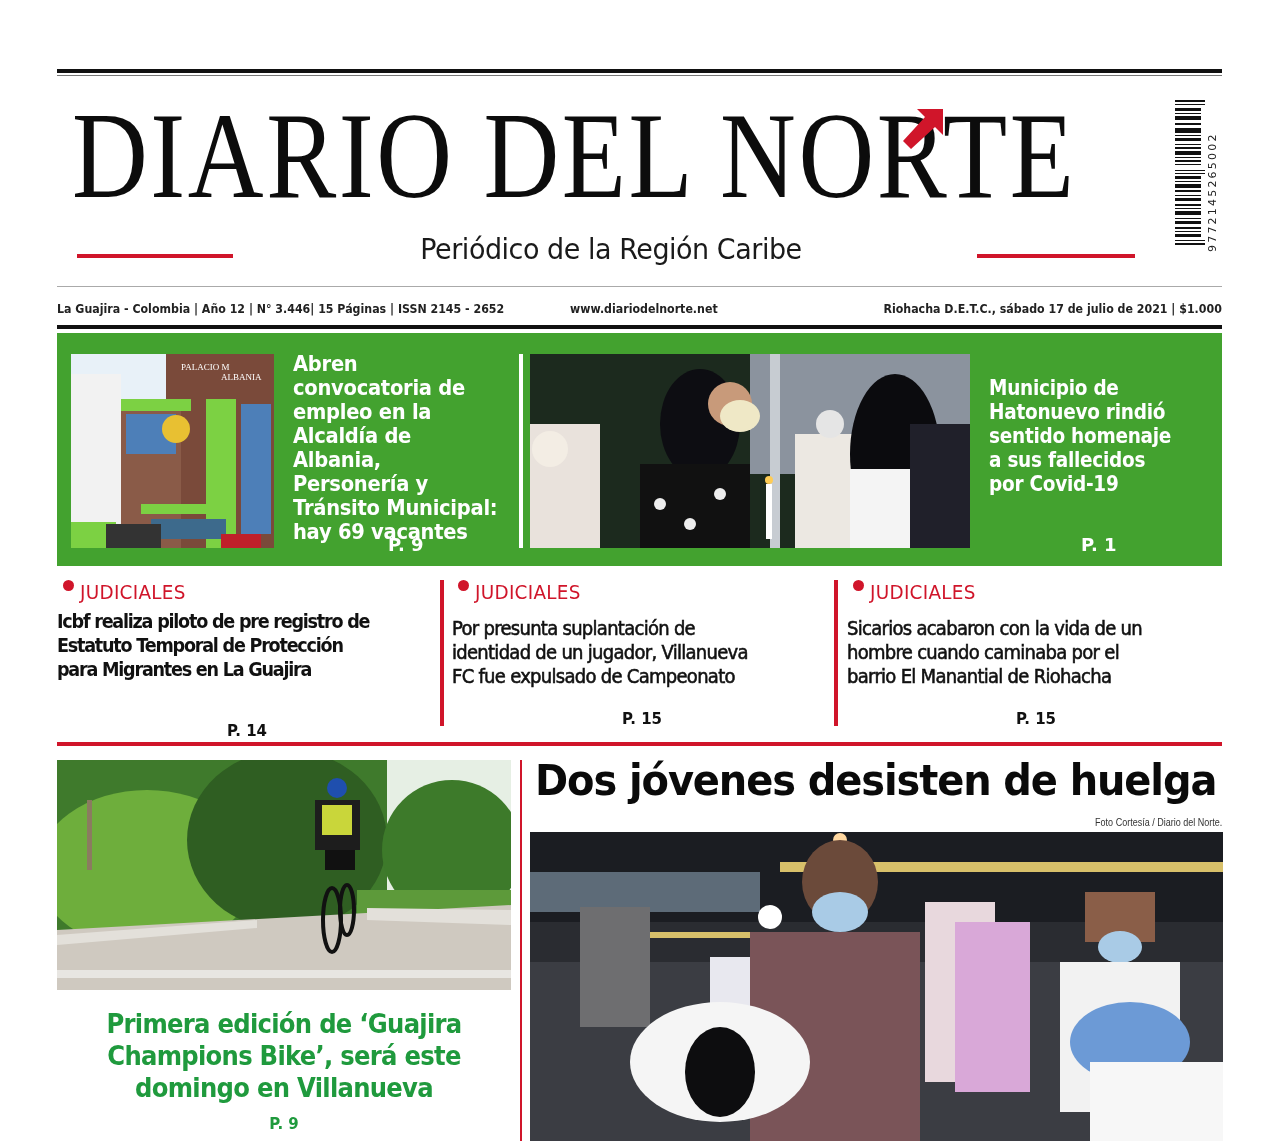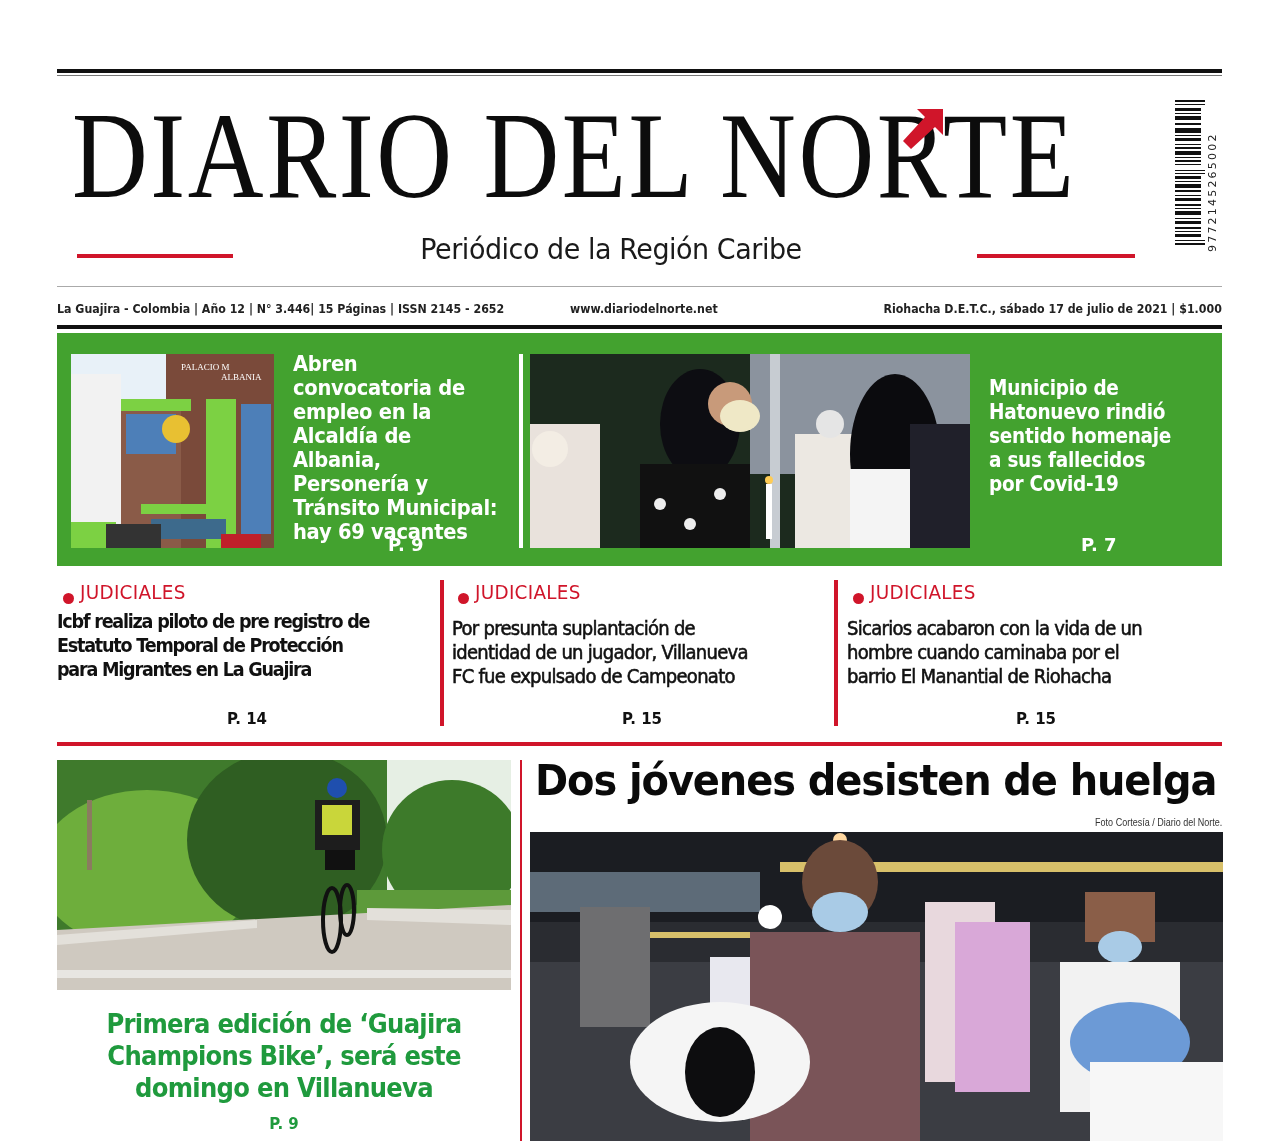--- a/index.html
+++ b/index.html
@@ -63,32 +63,32 @@
   .gh2 { left: 989px; top: 376px; width: 210px; transform: scaleX(0.88); transform-origin: left top; }
   .green-page { color: #fff; font-family: "DejaVu Sans", sans-serif; font-weight: bold; font-size: 18px; text-align: right; }
   .gp1 { left: 388px; top: 534px; }
   .gp2 { left: 1081px; top: 534px; }
 
   
   .jud-col { top: 580px; height: 146px; }
   .jud-col.c1 { left: 57px; width: 380px; }
   .jud-col.c2 { left: 440px; width: 390px; border-left: 4px solid #d0152a; padding-left: 8px; }
   .jud-col.c3 { left: 834px; width: 390px; border-left: 4px solid #d0152a; padding-left: 9px; }
-  .jud-kicker { display: flex; align-items: flex-end; height: 24px; }
+  .jud-kicker { display: flex; align-items: flex-start; height: 24px; }
   .jud-dot { width: 11px; height: 11px; border-radius: 50%; background: #d0152a; margin: 0 6px 0 6px; }
   .jud-label { color: #d0152a; font-family: "DejaVu Sans", sans-serif; font-size: 20px; letter-spacing: 0.3px; transform: scaleX(0.92); transform-origin: left center; }
   .jud-headline {
     font-family: "DejaVu Sans", sans-serif; font-weight: bold; font-size: 20px; line-height: 24px;
     color: #111; letter-spacing: -0.8px; margin-top: 8px; white-space: nowrap;
     transform: scaleX(0.9); transform-origin: left top;
   }
   .c1 .jud-headline { margin-top: 5px; letter-spacing: -1.4px; transform: scaleX(0.88); }
   .c2 .jud-headline, .c3 .jud-headline { font-weight: normal; -webkit-text-stroke: 0.6px #111; }
   .jud-page { position: absolute; top: 130px; font-family: "DejaVu Sans", sans-serif; font-weight: bold; font-size: 15px; color: #111; }
-  .c1 .jud-page { left: 170px; }
+  .c1 .jud-page { left: 170px; margin-top: 12px; }
   .c2 .jud-page { left: 178px; }
   .c3 .jud-page { left: 178px; }
 
   .mid-red-rule { left: 57px; top: 742px; width: 1165px; height: 4px; background: #d0152a; }
 
   
   .vert-red { left: 520px; top: 760px; width: 2px; height: 381px; background: #d0152a; }
   .photo-bike { left: 57px; top: 760px; width: 454px; height: 230px; }
   .bike-headline {
     left: 57px; top: 1008px; width: 454px; text-align: center; color: #1f9a3d;
@@ -205,21 +205,21 @@
   <ellipse cx="210" cy="62" rx="20" ry="16" fill="#efe8c6"></ellipse>
   <rect x="236" y="130" width="6" height="55" fill="#fff"></rect>
   <circle cx="239" cy="126" r="4" fill="#ffcc55"></circle>
   <rect x="265" y="80" width="60" height="114" fill="#ece8e2"></rect>
   <circle cx="300" cy="70" r="14" fill="#e5e5e5"></circle>
   <ellipse cx="365" cy="100" rx="45" ry="80" fill="#0b0b0e"></ellipse>
   <rect x="320" y="115" width="60" height="79" fill="#f4f4f4"></rect>
   <rect x="380" y="70" width="60" height="124" fill="#20202a"></rect>
 </svg>
 <div class="abs green-headline gh2">Municipio de Hatonuevo rindió sentido homenaje a sus fallecidos por Covid-19</div>
-<div class="abs green-page gp2">P. 7</div>
+<div class="abs green-page gp2">P. 1</div>
 
 <div class="abs jud-col c1">
   <div class="jud-kicker">
     <span class="jud-dot"></span>
     <span class="jud-label">JUDICIALES</span>
   </div>
   <div class="jud-headline">
     <div>Icbf realiza piloto de pre registro de</div>
     <div>Estatuto Temporal de Protección</div>
     <div>para Migrantes en La Guajira</div>

